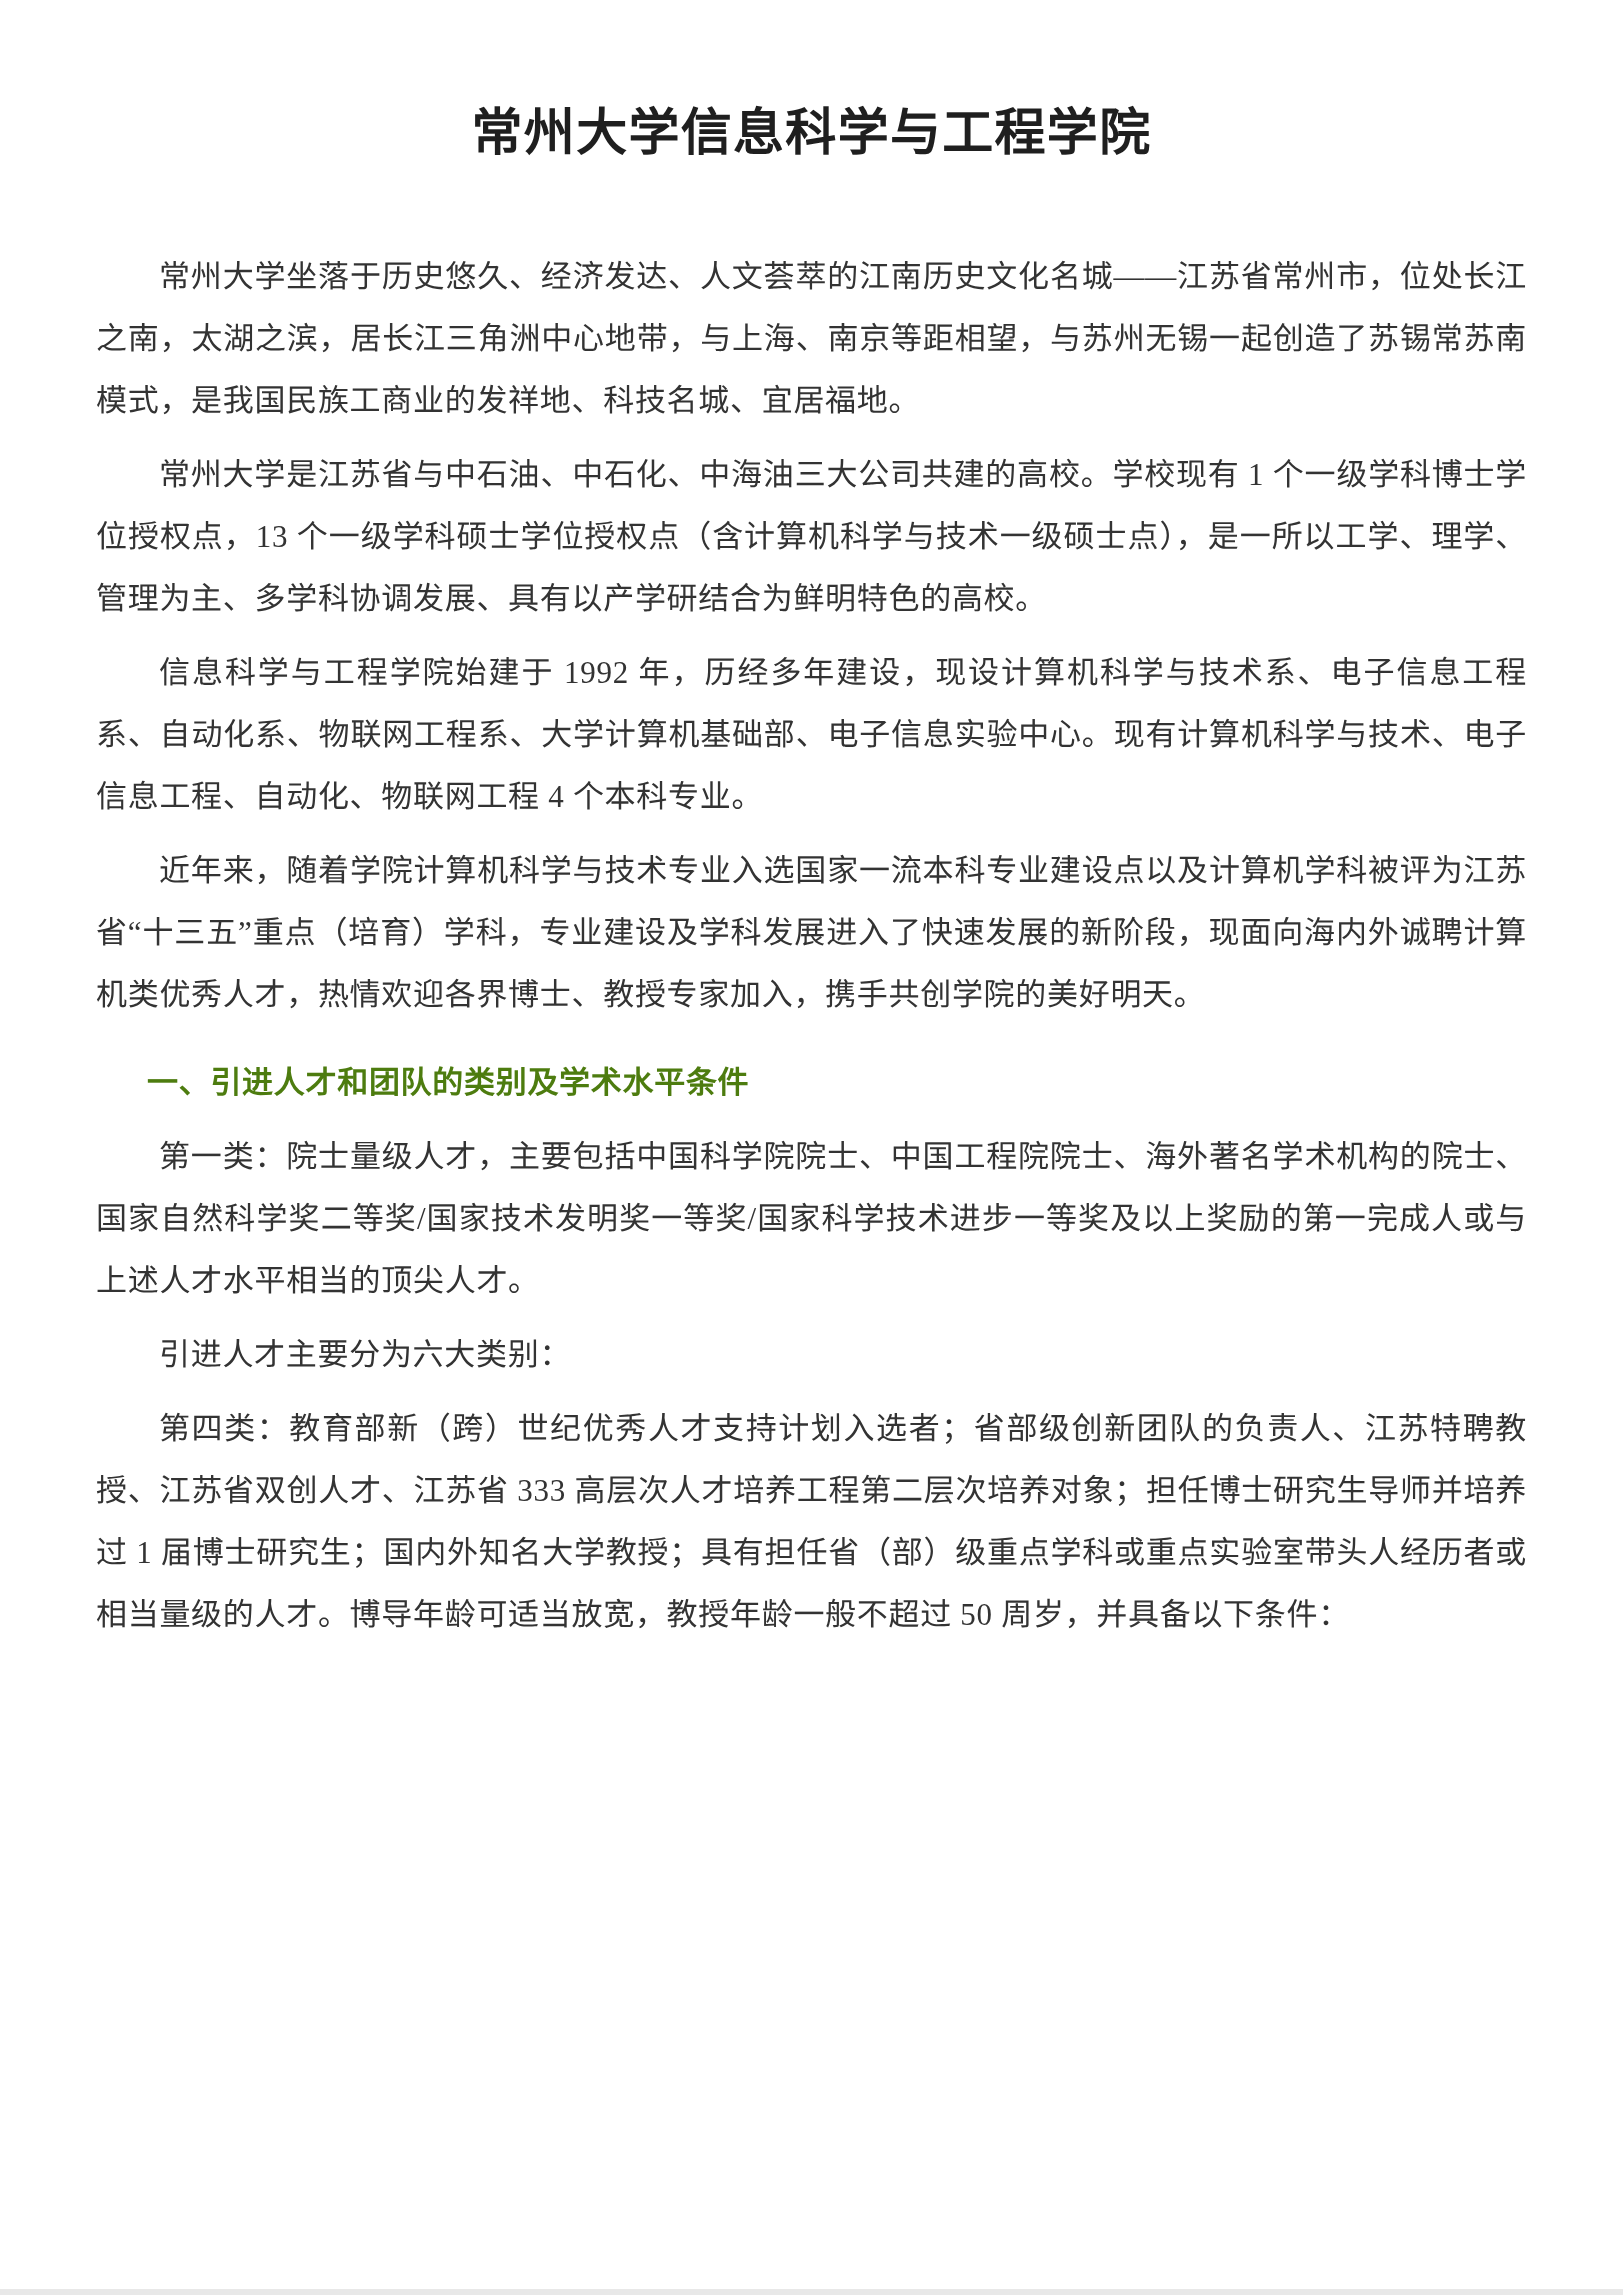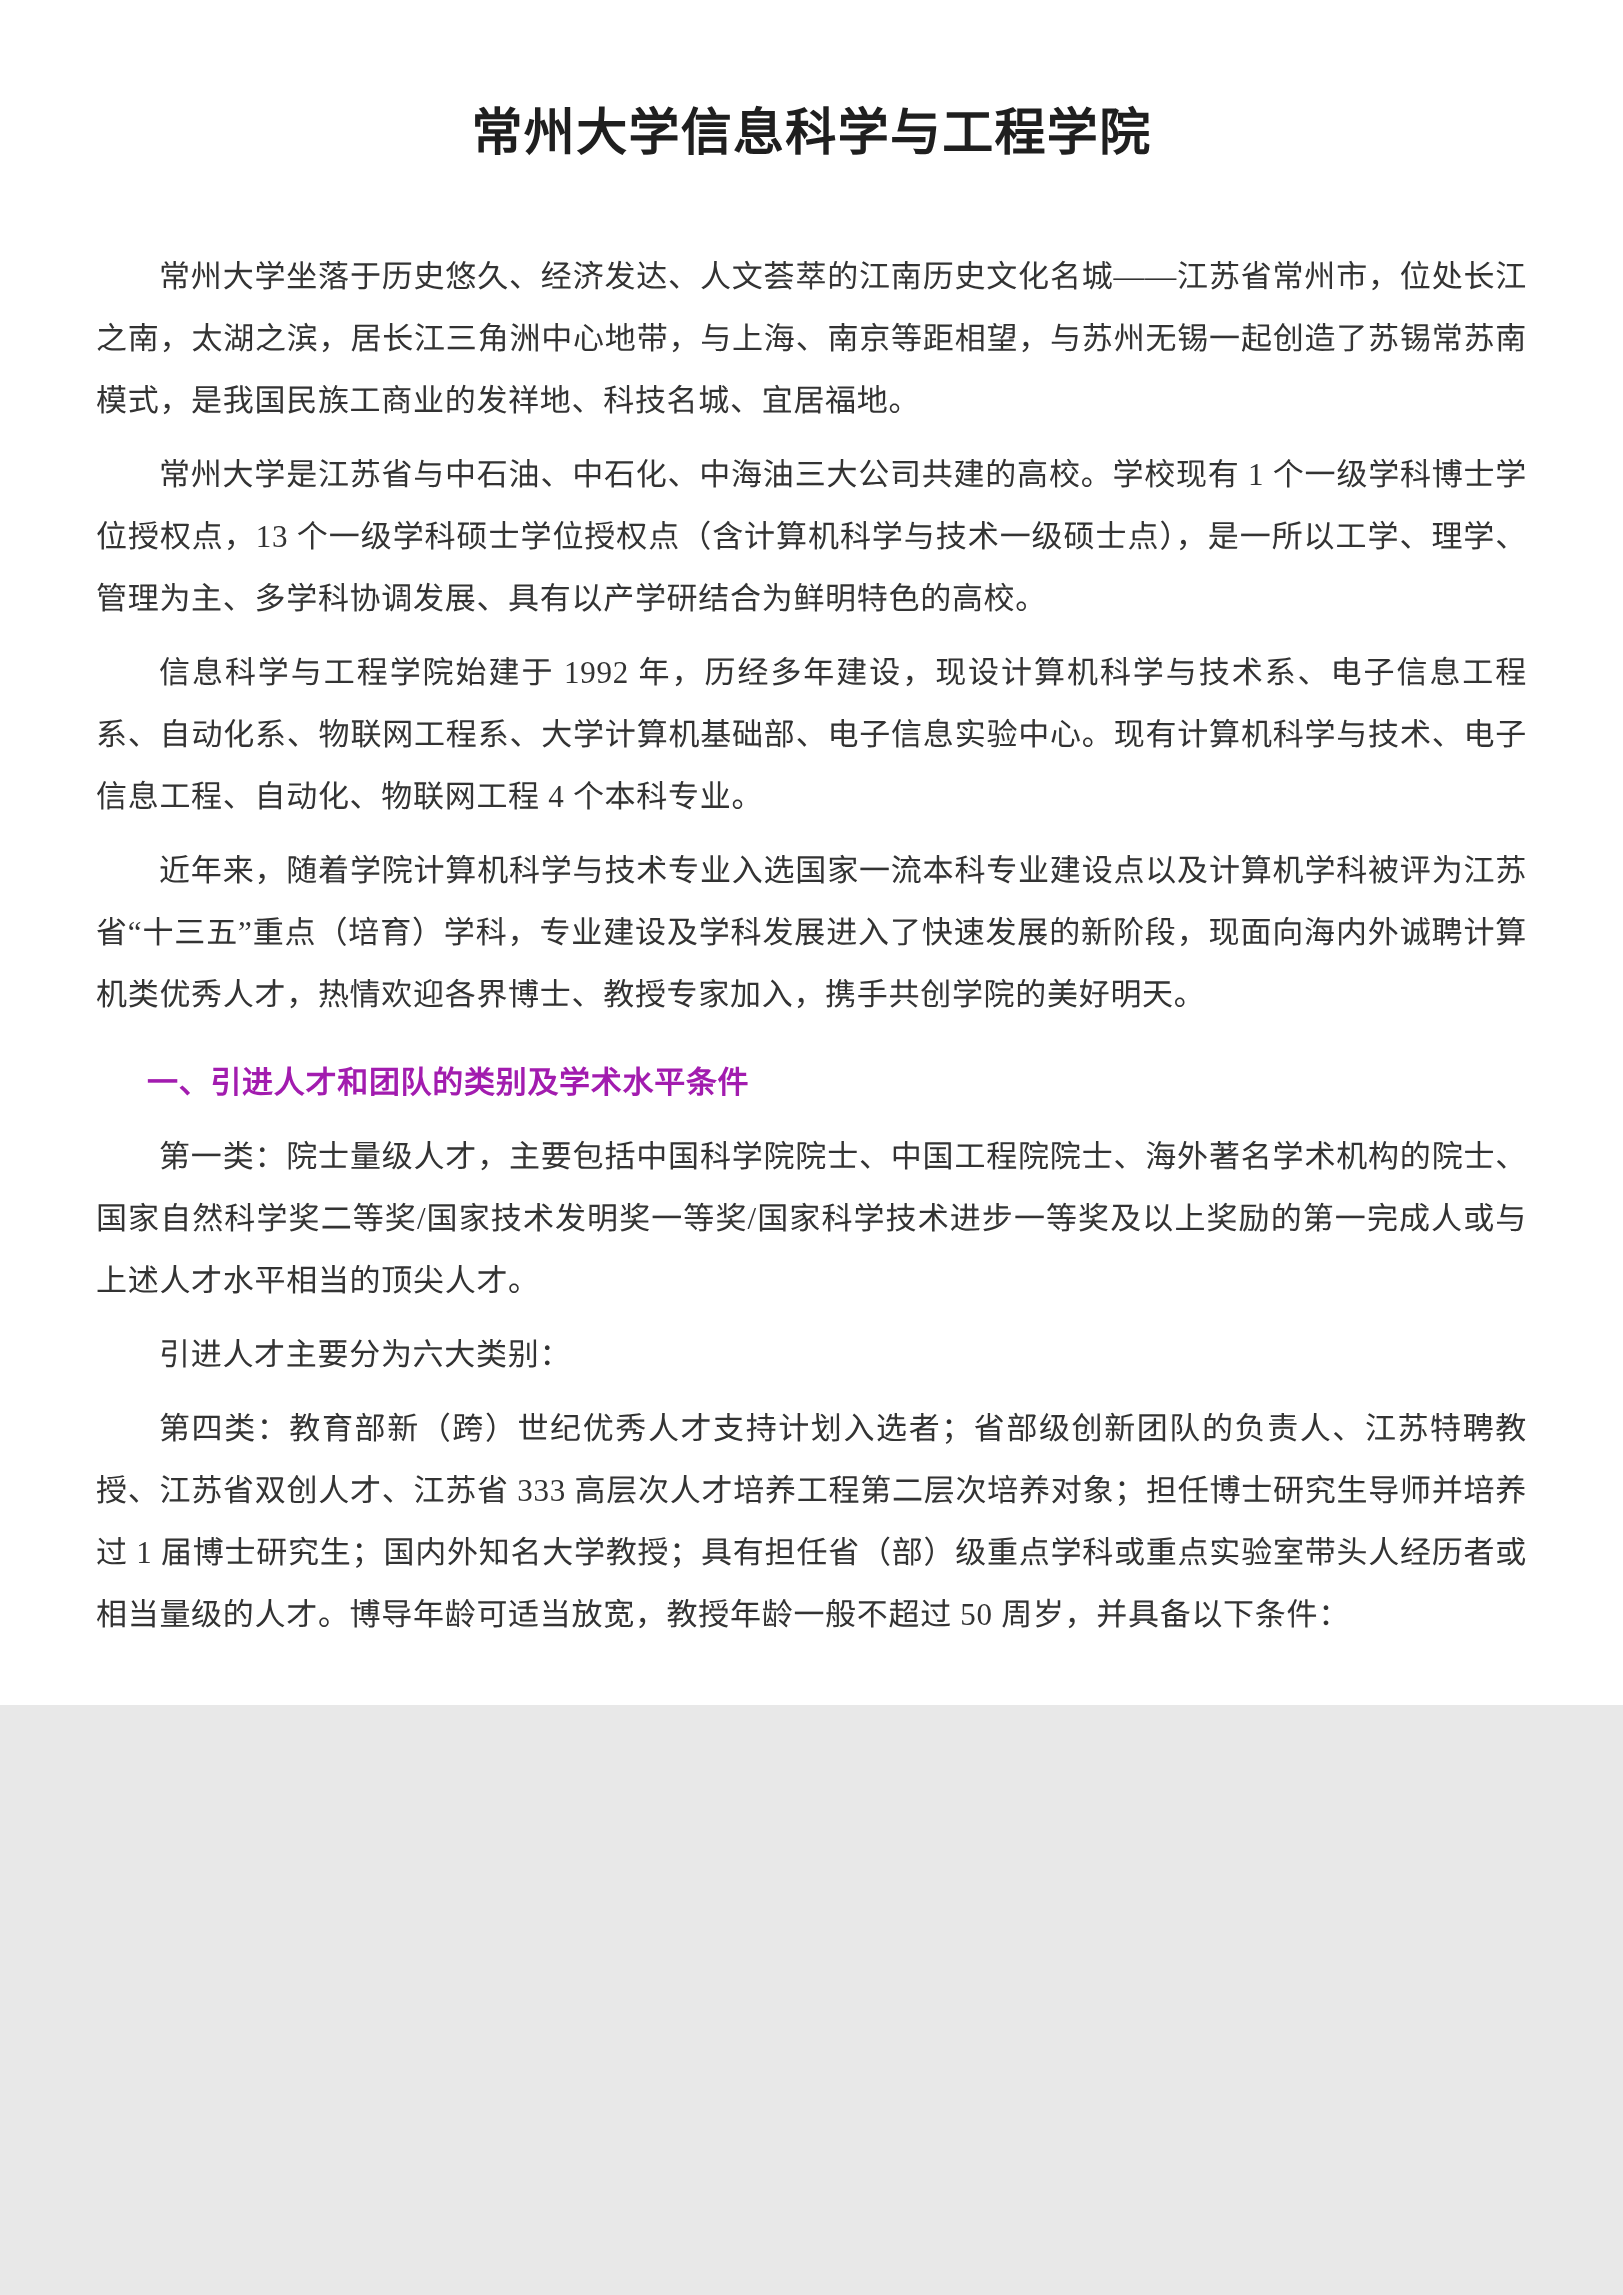--- a/index.html
+++ b/index.html
@@ -3,21 +3,21 @@
 <meta charset="utf-8">
 <style>
   html, body {
     margin: 0;
     padding: 0;
     background: #e8e8e8;
   }
   .page {
     position: relative;
     width: 1623px;
-    height: 1705px;
+    height: 2289px;
     margin: 0 auto;
     background: #ffffff;
     box-sizing: border-box;
     padding: 97px 84px 0 84px;
     font-family: "Liberation Serif", "DejaVu Serif", serif;
     color: #333333;
     overflow: hidden;
   }
   .doc-title {
     margin: 0;
@@ -40,21 +40,21 @@
     letter-spacing: 0.7px;
   }
   .body-text.first-after-title {
     margin-top: 77px;
   }
   .section-heading {
     margin: 26px 0 0 0;
     font-size: 31px;
     line-height: 62px;
     font-weight: bold;
-    color: #a21caf;
+    color: #4d7c0f;
     text-indent: 63px;
     font-family: "Liberation Sans", "DejaVu Sans", sans-serif;
     letter-spacing: 0.7px;
   }
 </style>
 </head>
 <body>
 
 <div class="page">
 

